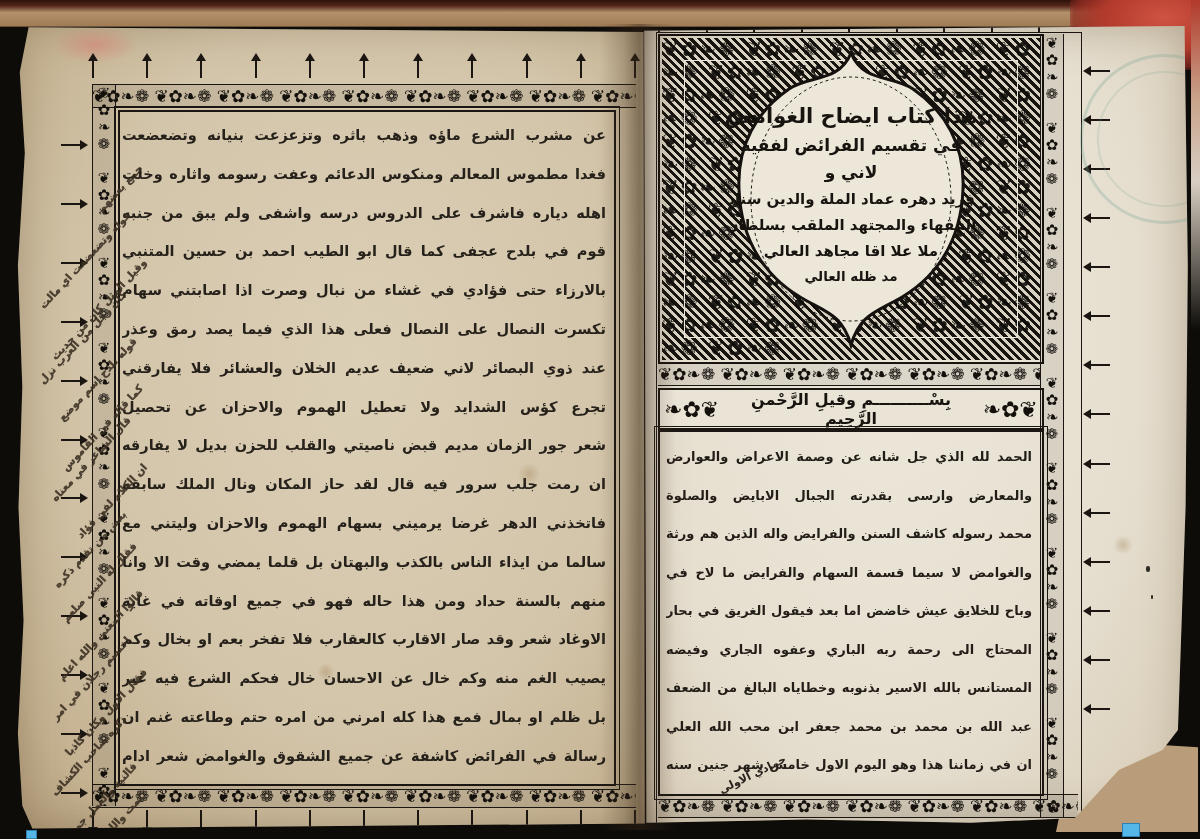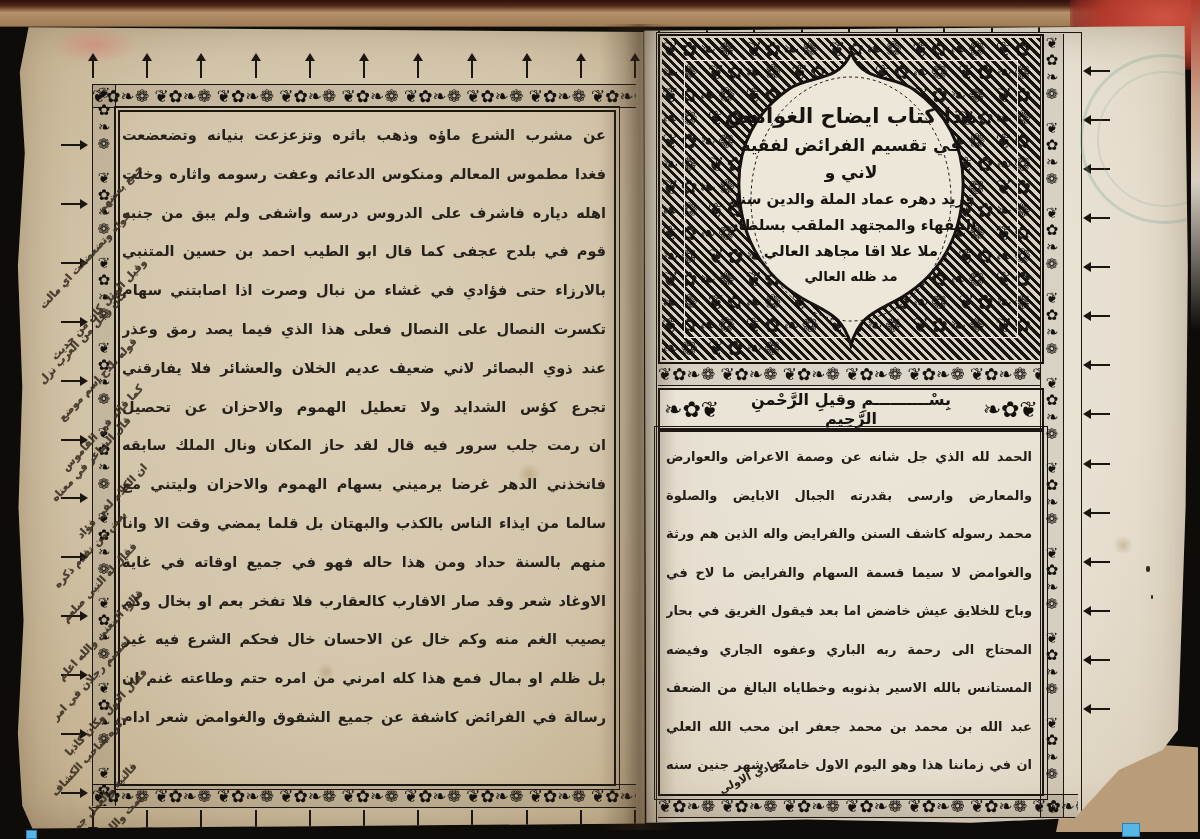--- a/index.html
+++ b/index.html
@@ -162,20 +162,21 @@
 
     <div class="lp-text" dir="rtl">
         <div>عن مشرب الشرع ماؤه وذهب باثره وتزعزعت بنيانه وتضعضعت اركانه</div>
         <div>فغدا مطموس المعالم ومنكوس الدعائم وعفت رسومه واثاره وخلت عن</div>
         <div>اهله دياره فاشرف على الدروس درسه واشفى ولم يبق من جنبه الا</div>
         <div>قوم في بلدح عجفى كما قال ابو الطيب احمد بن حسين المتنبي شعر رماني الدهر</div>
         <div>بالارزاء حتى فؤادي في غشاء من نبال وصرت اذا اصابتني سهام</div>
         <div>تكسرت النصال على النصال فعلى هذا الذي فيما يصد رمق وعذر</div>
         <div>عند ذوي البصائر لاني ضعيف عديم الخلان والعشائر فلا يفارقني</div>
         <div>تجرع كؤس الشدايد ولا تعطيل الهموم والاحزان عن تحصيل المقاصد</div>
+        <div>شعر جور الزمان مديم قبض ناصيتي والقلب للحزن بديل لا يفارقه</div>
         <div>ان رمت جلب سرور فيه قال لقد حاز المكان ونال الملك سابقه</div>
         <div>فاتخذني الدهر غرضا يرميني بسهام الهموم والاحزان وليتني مع هذا كنت</div>
         <div>سالما من ايذاء الناس بالكذب والبهتان بل قلما يمضي وقت الا وانا في ايذاء</div>
         <div>منهم بالسنة حداد ومن هذا حاله فهو في جميع اوقاته في غاية التعب من</div>
         <div>الاوغاد شعر وقد صار الاقارب كالعقارب فلا تفخر بعم او بخال وكم</div>
         <div>يصيب الغم منه وكم خال عن الاحسان خال فحكم الشرع فيه غير جار بعلم</div>
         <div>بل ظلم او بمال فمع هذا كله امرني من امره حتم وطاعته غنم ان اكتب</div>
         <div>رسالة في الفرائض كاشفة عن جميع الشقوق والغوامض شعر ادام الله</div>
       </div>
 

